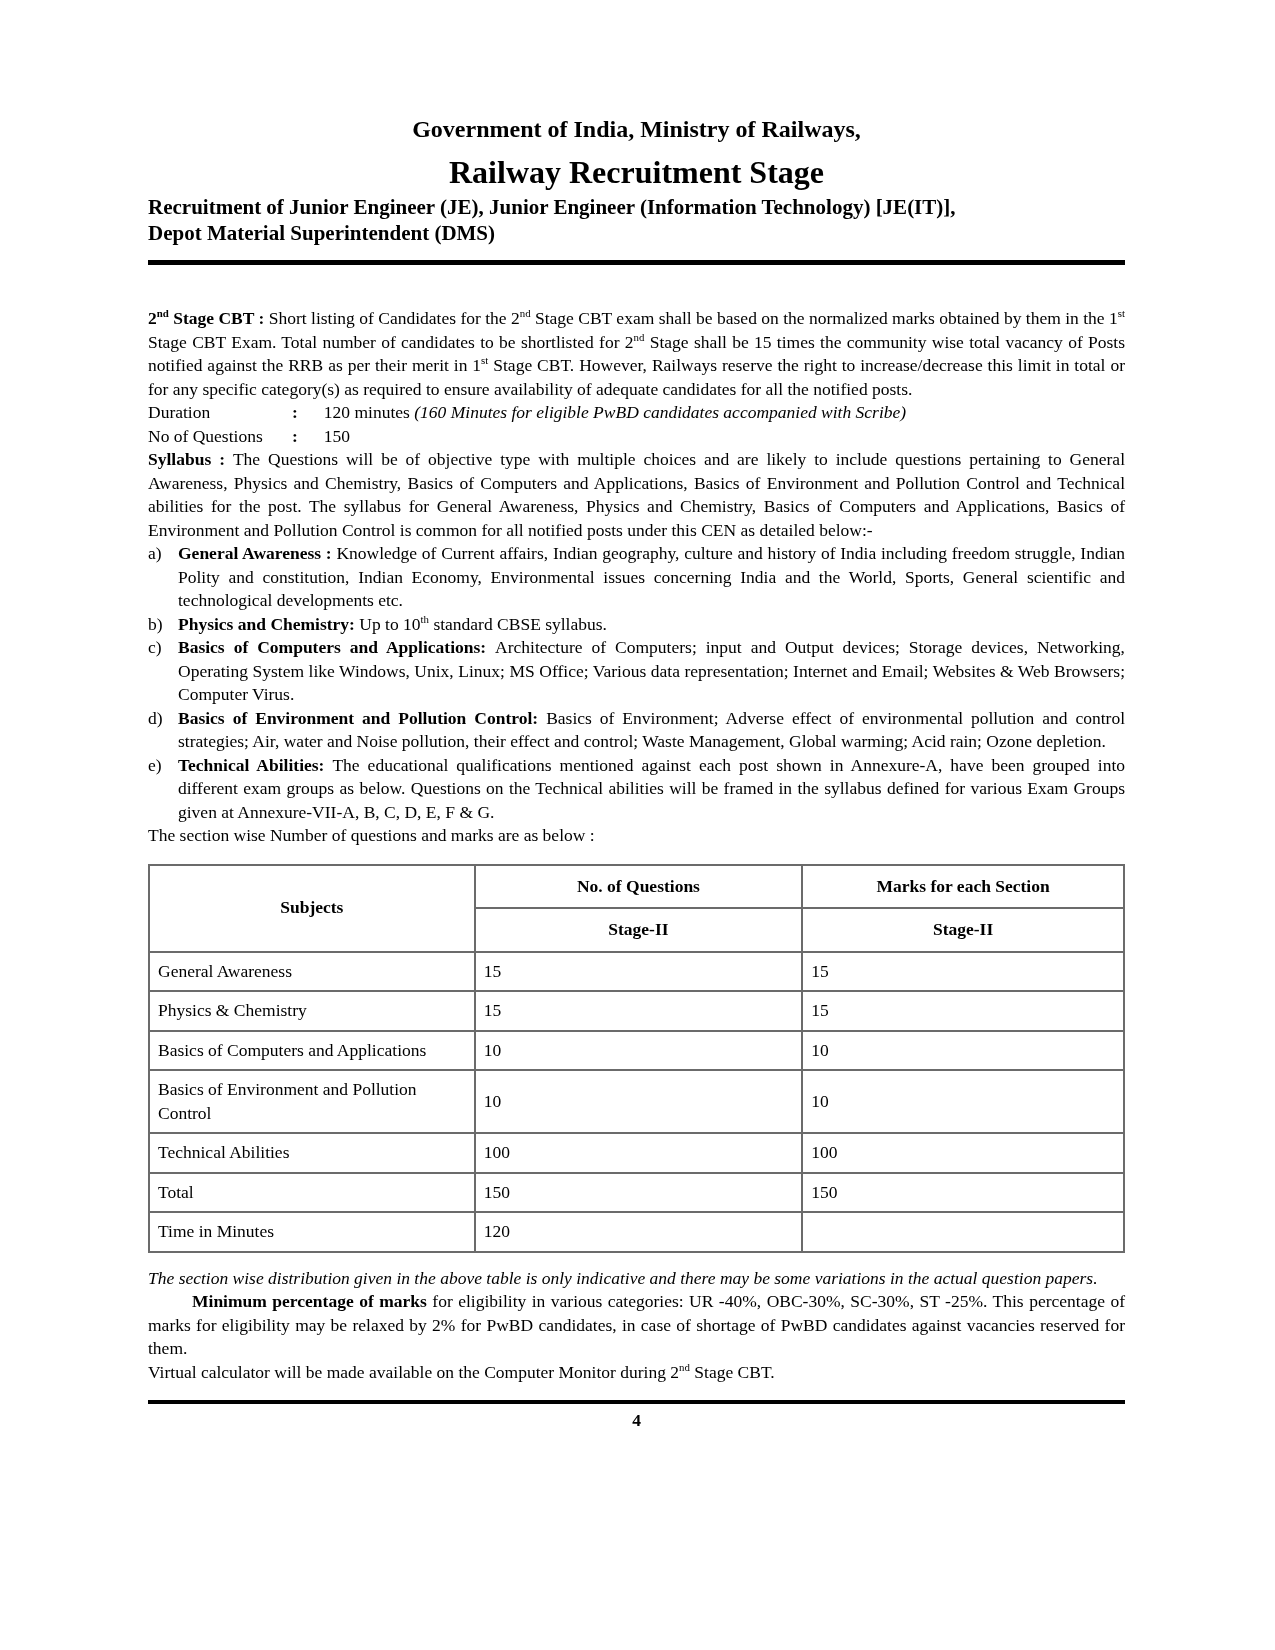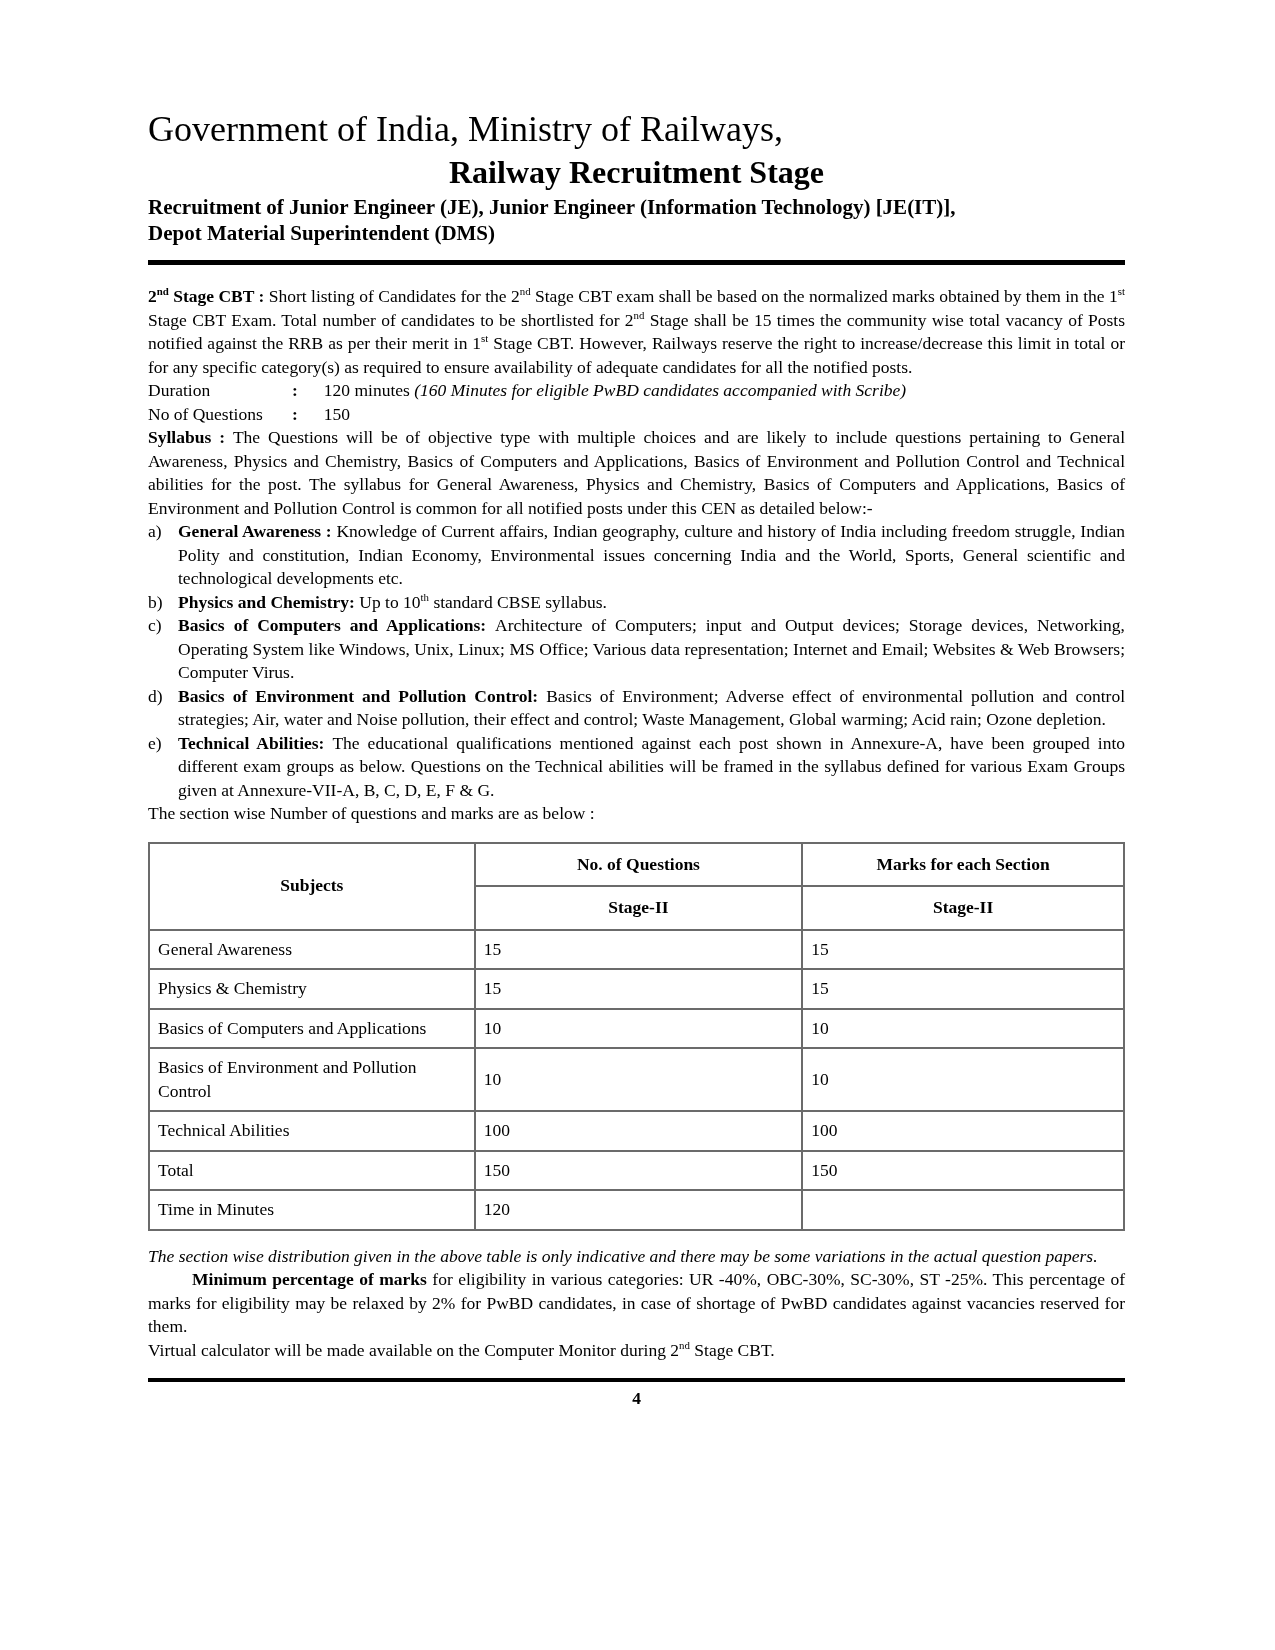--- a/index.html
+++ b/index.html
@@ -8,26 +8,26 @@
     width:1275px; height:1650px;
     margin:0 auto;
     background:#ffffff;
     color:#000;
     font-family:"Liberation Serif","DejaVu Serif",serif;
     font-size:17.5px; line-height:23.5px;
     box-sizing:border-box;
     overflow:hidden;
   }
   .content { padding:108px 150px 0 148px; box-sizing:border-box; }
-  .title1 { font-size:36px; line-height:43px; font-weight:normal; text-align:left; }
+  .title1 { font-size:24px; line-height:43px; font-weight:bold; text-align:center; }
   .title2 { font-size:32px; line-height:43px; font-weight:bold; text-align:center; }
   .subtitle { font-size:21px; line-height:26px; font-weight:bold; }
   .head-rule { height:5px; background:#000; margin-top:14px; }
   .para { text-align:justify; }
-  .para-first { margin-top:20px; }
+  .para-first { margin-top:42px; }
   sup { font-size:0.62em; line-height:0; vertical-align:super; }
   .spec-row { }
   .spec-label { display:inline-block; width:144px; font-weight:normal; }
   .spec-colon { font-weight:bold; }
   .spec-value { padding-left:26px; }
   .list-item { display:flex; }
   .list-marker { width:30px; flex:0 0 30px; }
   .list-text { flex:1; text-align:justify; }
   table.marks {
     width:100%; border-collapse:collapse; margin-top:16px;

